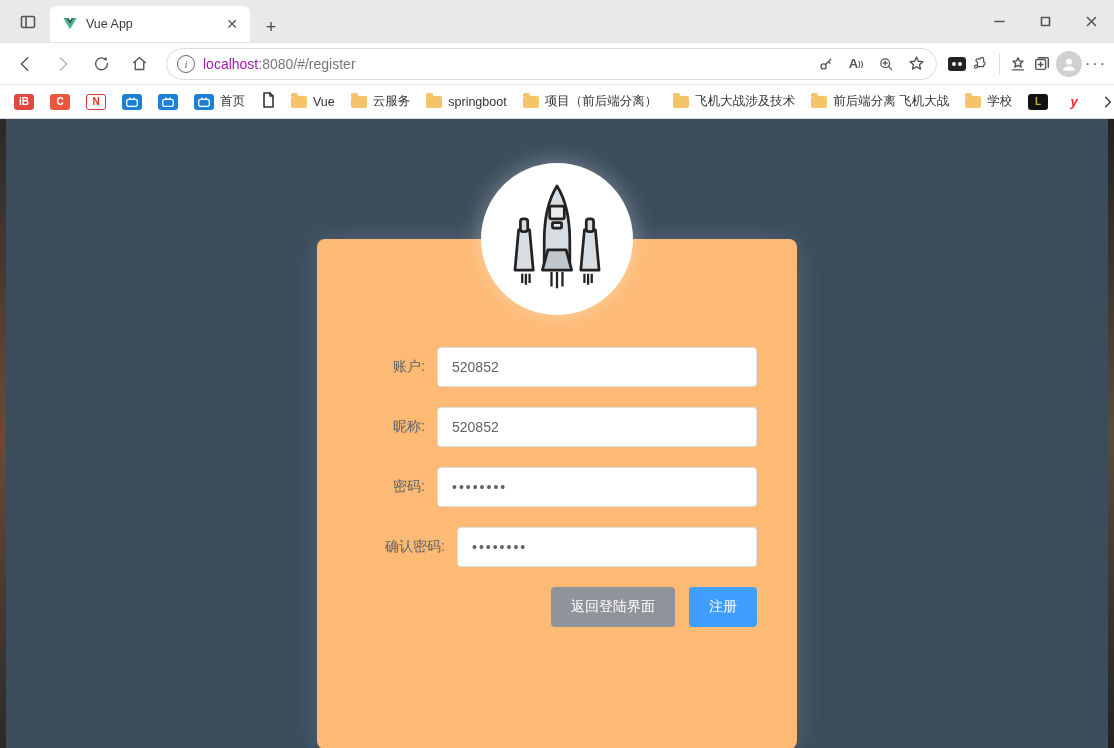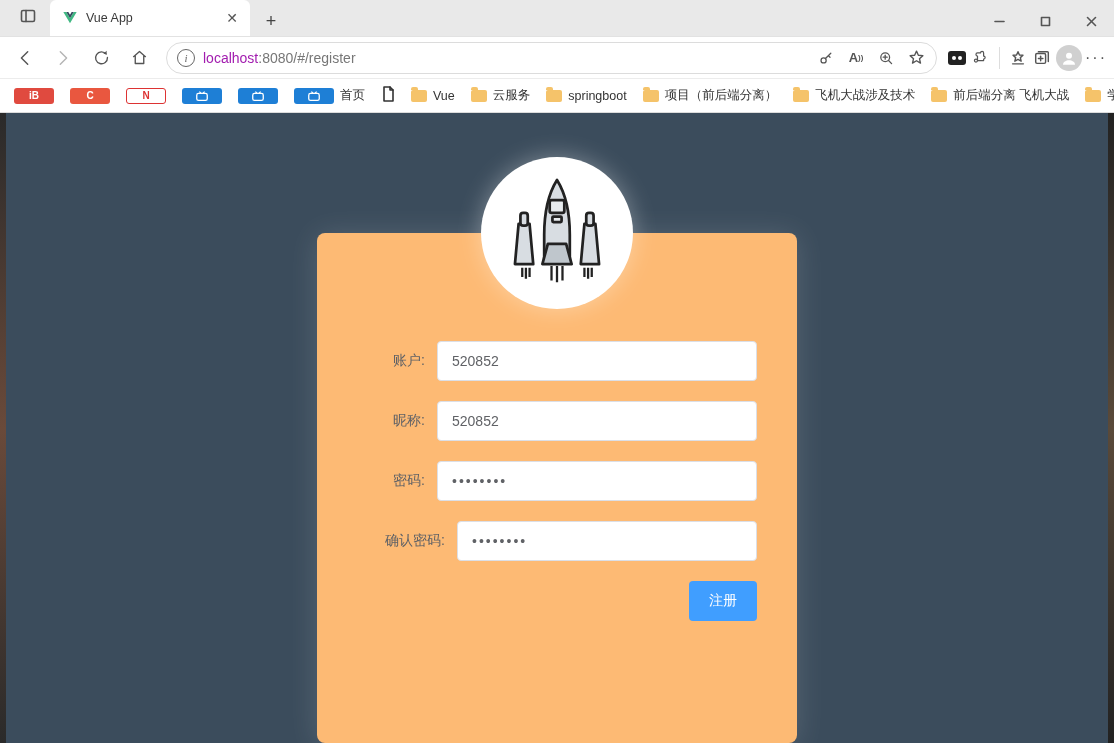--- a/index.html
+++ b/index.html
@@ -1,20 +1,20 @@
 <!DOCTYPE html>
 <html><head>
 <meta charset="utf-8">
 <style>
   * { box-sizing: border-box; margin: 0; padding: 0; }
   html, body { width: 1114px; height: 748px; font-family: "Segoe UI", "Microsoft YaHei", Arial, sans-serif; overflow: hidden; }
 
   
   .browser-chrome { width: 100%; background: #f7f7f7; border-bottom: 1px solid #dcdcdc; }
-  .titlebar { display: flex; align-items: flex-end; height: 36px; padding-left: 6px; position: relative; background: #e9e9e9; }
+  .titlebar { display: flex; align-items: flex-end; height: 42px; padding-left: 6px; position: relative; background: #e9e9e9; }
   .tab-icon-square { width: 32px; height: 32px; margin: 0 6px 4px 6px; display:flex; align-items:center; justify-content:center; color:#555; border-radius:4px; }
   .tab { display: flex; align-items: center; gap: 8px; height: 36px; padding: 0 12px; background: #fff; border-top-left-radius: 6px; border-top-right-radius: 6px; min-width: 200px; position: relative; }
   .tab-favicon { width: 16px; height: 16px; }
   .tab-title { font-size: 12.5px; color: #3a3a3a; flex: 1; }
   .tab-close { font-size: 14px; color: #555; cursor: pointer; }
   .newtab { width: 30px; height: 30px; margin-left: 6px; display:flex; align-items:center; justify-content:center; color:#444; font-size:18px; border-radius:4px; }
   .window-controls { position: absolute; right: 0; top: 0; display: flex; height: 42px; }
   .wc-btn { width: 46px; display:flex; align-items:center; justify-content:center; color:#555; font-size:13px; }
   .wc-btn svg { width:11px; height:11px; }
 
@@ -27,21 +27,21 @@
   .url-text .host { color:#a21caf; }
   .url-actions { margin-left:auto; display:flex; gap:10px; align-items:center; }
   .chrome-icon { width:20px; height:20px; display:flex; align-items:center; justify-content:center; color:#555; }
   .profile-avatar { width:26px; height:26px; border-radius:50%; background:#d0d0d0; display:flex; align-items:center; justify-content:center; }
   .profile-avatar svg { width:18px; height:18px; fill:#fff; }
 
   .bookmarks { display:flex; align-items:center; height:34px; padding:0 8px; gap:4px; background:#fff; border-top:1px solid #ececec; }
   .bm-item { display:flex; align-items:center; gap:6px; padding:3px 6px; font-size:12.5px; color:#333; border-radius:4px; white-space:nowrap; }
   .bm-folder { width:16px; height:12px; background:#f5c36a; border-radius:2px; position:relative; }
   .bm-folder::before { content:""; position:absolute; top:-3px; left:0; width:7px; height:3px; background:#f5c36a; border-radius:2px 2px 0 0; }
-  .bm-sq { width:40px; height:16px; border-radius:3px; display:flex; align-items:center; justify-content:center; font-size:10px; color:#fff; font-weight:bold; }
+  .bm-sq { width:20px; height:16px; border-radius:3px; display:flex; align-items:center; justify-content:center; font-size:10px; color:#fff; font-weight:bold; }
   .bm-overflow { margin-left:auto; }
 
   
   .viewport { width:100%; height: calc(748px - 42px - 42px - 34px); background:#3b4c5c; position:relative; display:flex; justify-content:center; padding-top:120px; }
   .viewport-edge-left, .viewport-edge-right { position:absolute; top:0; bottom:0; width:6px; }
   .viewport-edge-left{ left:0; background:linear-gradient(#2a2a2a,#6a4a3a,#2a2a2a); }
   .viewport-edge-right{ right:0; background:linear-gradient(#222,#5a4a3a,#222); }
 
   .card { width:480px; background:#fdba74; border-radius:8px; box-shadow:0 2px 30px rgba(255,255,255,0.15); padding: 108px 40px 40px 40px; position:relative; }
   .avatar-circle { position:absolute; top:-76px; left:50%; transform:translateX(-50%); width:152px; height:152px; border-radius:50%; background:#fff; box-shadow:0 0 24px rgba(255,255,255,0.35); display:flex; align-items:center; justify-content:center; overflow:hidden; }
@@ -318,16 +318,17 @@
       <label class="form-label">密码:</label>
       <input class="form-input" type="text" style="letter-spacing: 2px;" value="••••••••">
     </div>
 
     <div class="form-row wide">
       <label class="form-label">确认密码:</label>
       <input class="form-input" type="text" style="letter-spacing: 2px;" value="••••••••">
     </div>
 
     <div class="btn-row">
+      <button class="btn btn-info">返回登陆界面</button>
       <button class="btn btn-primary">注册</button>
     </div>
   </div>
 </div>
 
 </body></html>

